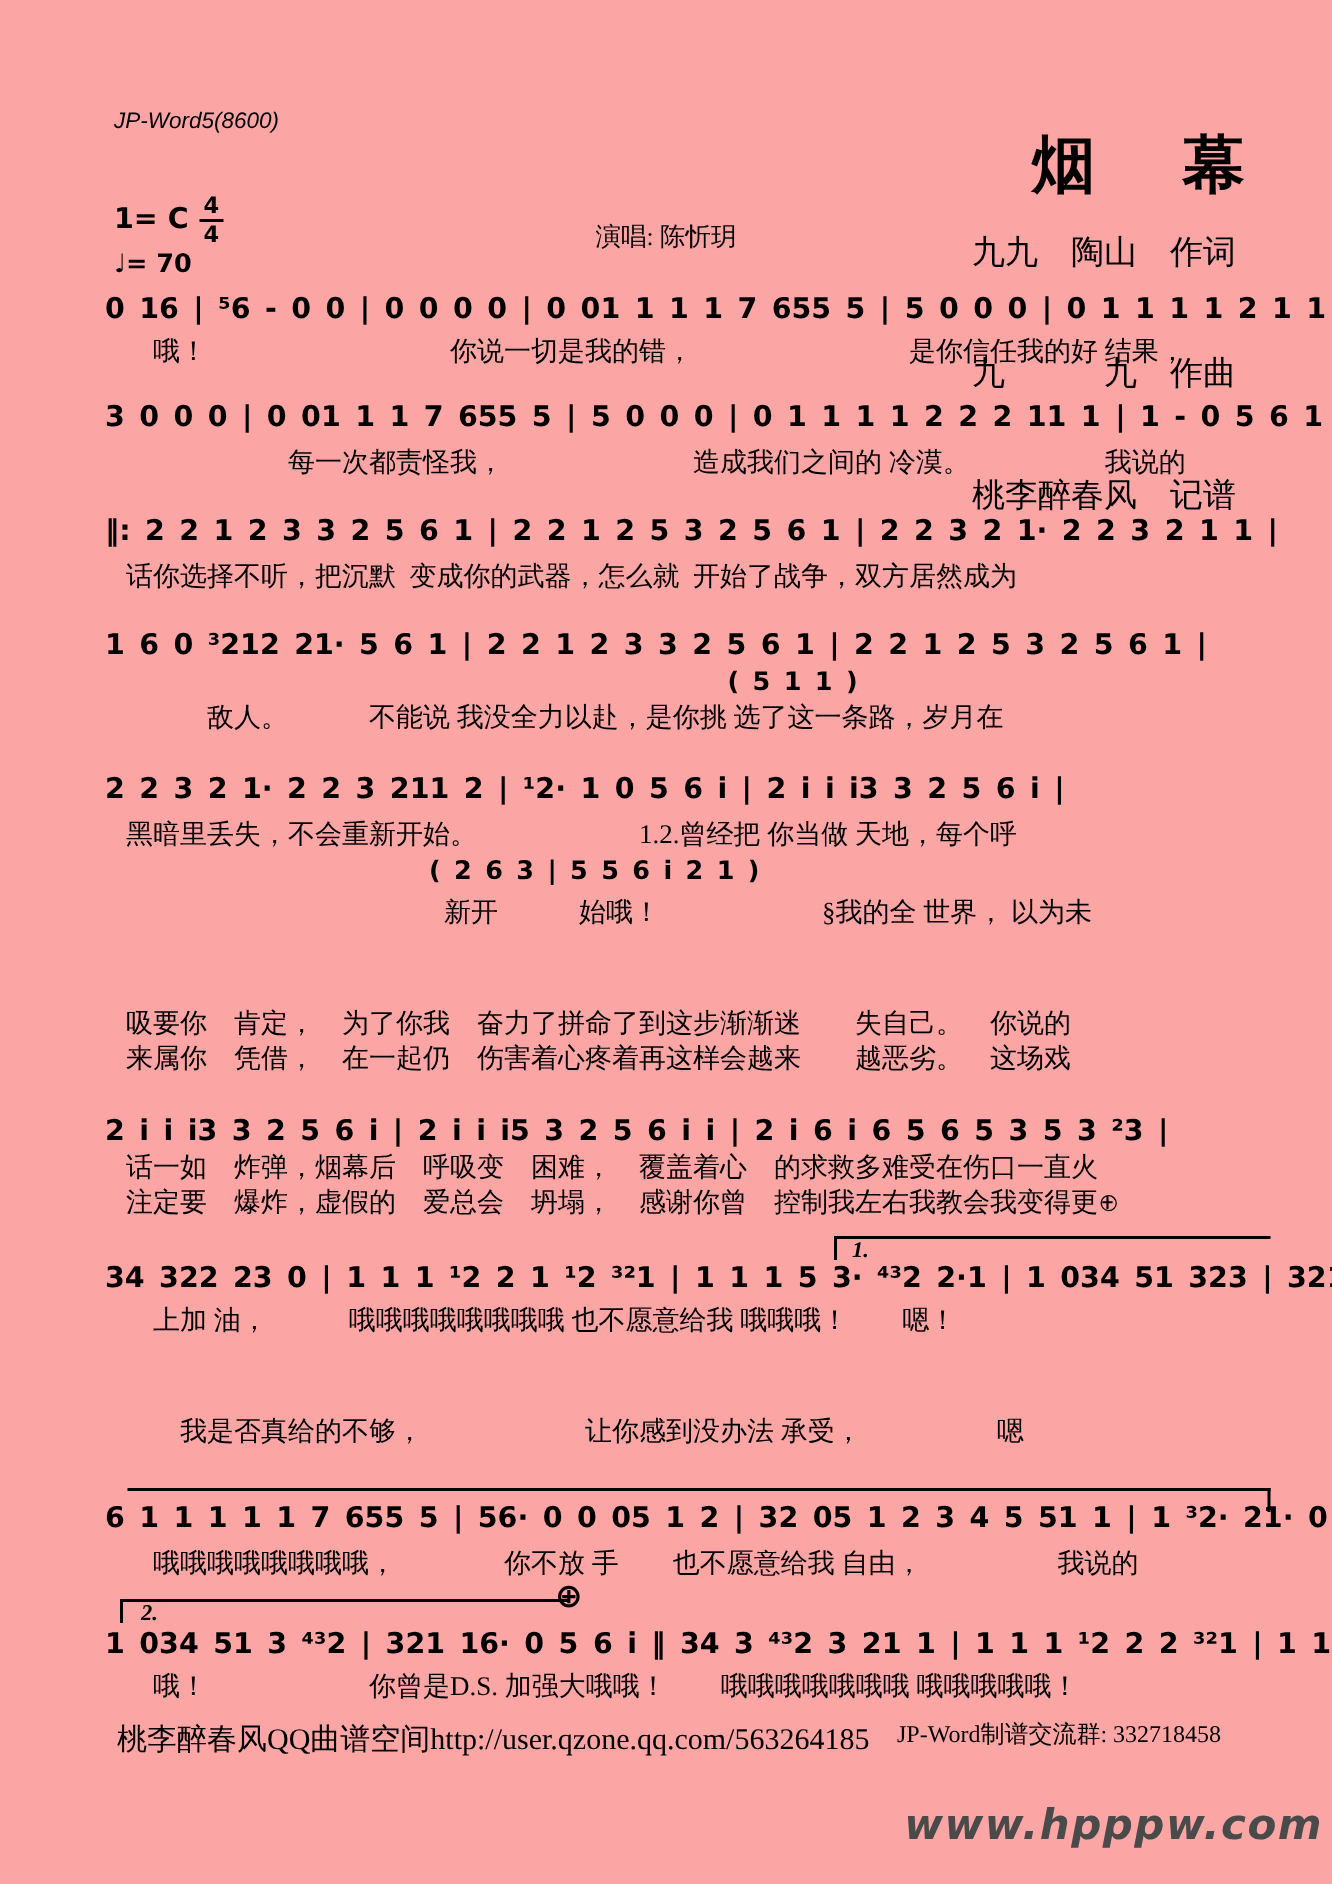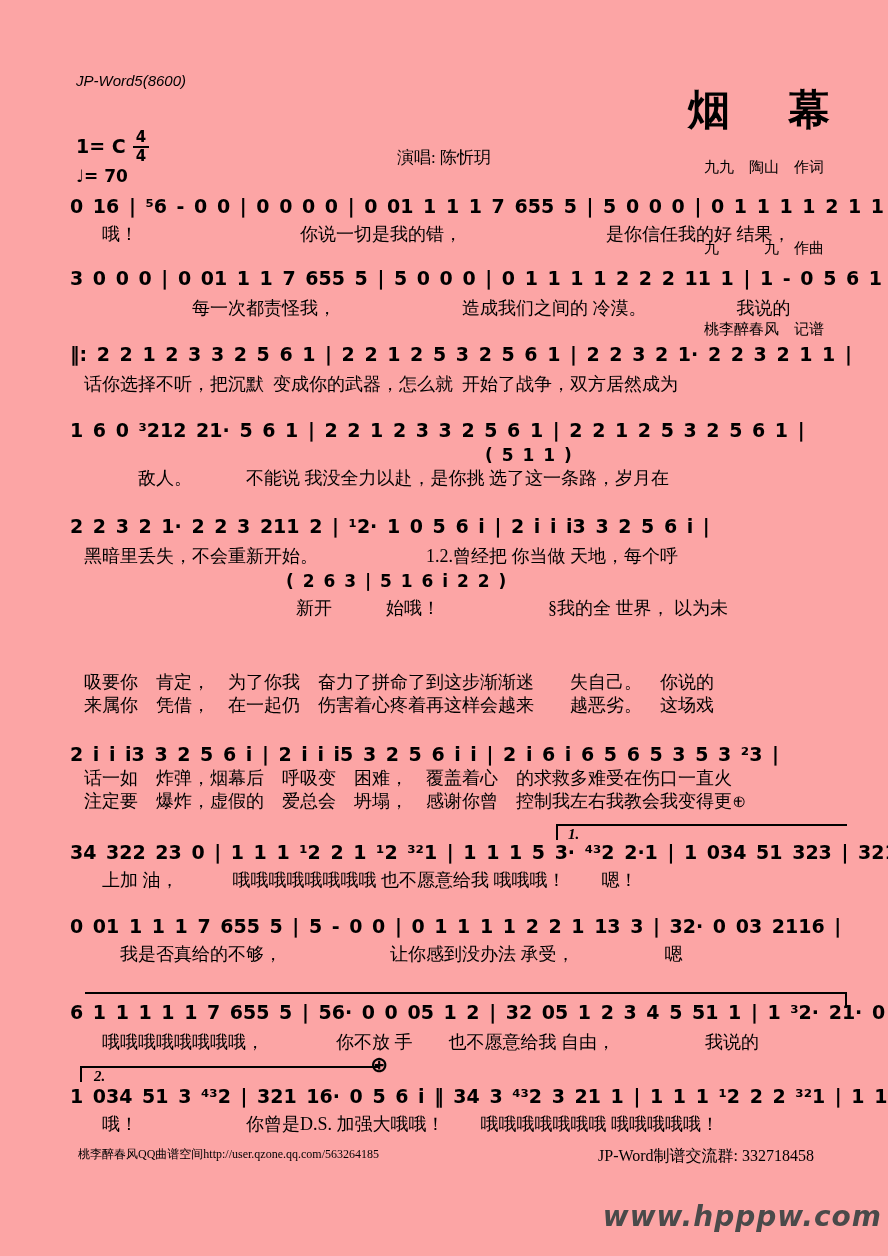--- a/index.html
+++ b/index.html
@@ -5,41 +5,41 @@
   html,body{margin:0;padding:0;background:#e8e8e8;}
   .page{position:relative;width:888px;height:1256px;background:#fca5a5;color:#000;
         font-family:"DejaVu Sans",sans-serif;overflow:hidden;margin:0 auto;}
   .generator{position:absolute;left:76px;top:72px;font-style:italic;font-size:15px;
              font-family:"Liberation Sans",sans-serif;}
   .title{position:absolute;left:0;right:0;top:82px;text-align:right;font-size:42px;
          font-weight:bold;letter-spacing:58px;padding-left:58px;
          font-family:"Liberation Serif",serif;}
   .singer{position:absolute;left:0;right:0;top:146px;text-align:center;font-size:17px;
           font-family:"Liberation Serif",serif;}
-  .credits{position:absolute;right:64px;top:100px;font-size:15px;line-height:27px;
+  .credits{position:absolute;right:64px;top:100px;font-size:22px;line-height:27px;
            text-align:left;white-space:pre;font-family:"Liberation Serif",serif;}
   .keyline{position:absolute;left:76px;top:130px;font-size:19px;font-weight:bold;
            font-family:"DejaVu Sans",sans-serif;}
   .meter{display:inline-block;vertical-align:middle;margin-left:7px;text-align:center;
          line-height:1;font-size:15px;}
   .meter .num{display:block;border-bottom:2px solid #000;padding:0 3px 1px;}
   .meter .den{display:block;padding-top:1px;}
   .tempo{position:absolute;left:76px;top:166px;font-size:17px;font-weight:bold;}
   .notes{position:absolute;left:70px;font-weight:bold;font-size:19px;word-spacing:3px;
          white-space:pre;font-family:"DejaVu Sans",sans-serif;line-height:1.1;}
   .inset{font-size:17px;}
   .lyrics{position:absolute;left:84px;font-size:18px;white-space:pre;
           font-family:"Liberation Serif",serif;line-height:1.15;}
   .volta{position:absolute;height:14px;border-top:2px solid #000;}
   .tick-left{border-left:2px solid #000;}
   .tick-right{border-right:2px solid #000;}
   .volta-label{position:absolute;font-style:italic;font-weight:bold;font-size:15px;
                font-family:"Liberation Serif",serif;}
   .coda{position:absolute;font-size:22px;font-weight:bold;line-height:1;}
-  .footer-left{position:absolute;left:78px;top:1146px;font-size:12px;
+  .footer-left{position:absolute;left:78px;top:1146px;font-size:20px;
                font-family:"Liberation Serif",serif;}
   .footer-right{position:absolute;left:598px;top:1146px;font-size:16px;
                 font-family:"Liberation Serif",serif;}
   .watermark{position:absolute;right:6px;top:1200px;font-size:28px;font-weight:bold;
              font-style:italic;color:#4a4a4a;letter-spacing:1px;
              font-family:"DejaVu Sans",sans-serif;}
 </style>
 </head>
 <body>
 
@@ -70,36 +70,35 @@
 
   <div class="notes" style="top:344px">‖: 2 2 1 2 3 3 2 5 6 1 | 2 2 1 2 5 3 2 5 6 1 | 2 2 3 2 1· 2 2 3 2 1 1 |</div>
   <div class="lyrics" style="top:374px">话你选择不听，把沉默  变成你的武器，怎么就  开始了战争，双方居然成为</div>
 
   <div class="notes" style="top:420px">1 6 0 ³212 21· 5 6 1 | 2 2 1 2 3 3 2 5 6 1 | 2 2 1 2 5 3 2 5 6 1 |</div>
   <div class="notes inset" style="left:485px;top:446px">( 5 1 1 )</div>
   <div class="lyrics" style="top:468px">　　　敌人。　　　不能说 我没全力以赴，是你挑 选了这一条路，岁月在</div>
 
   <div class="notes" style="top:516px">2 2 3 2 1· 2 2 3 211 2 | ¹2· 1 0 5 6 i | 2 i i i3 3 2 5 6 i |</div>
   <div class="lyrics" style="top:546px">黑暗里丢失，不会重新开始。　　　　　　1.2.曾经把 你当做 天地，每个呼</div>
-  <div class="notes inset" style="left:286px;top:572px">( 2 6 3 | 5 1 6 i 2 2 )</div>
+  <div class="notes inset" style="left:286px;top:572px">( 2 6 3 | 5 5 6 i 2 1 )</div>
   <div class="lyrics" style="left:296px;top:598px">新开　　　始哦！　　　　　　§我的全 世界， 以为未</div>
 
   <div class="lyrics" style="top:672px">吸要你　肯定，　为了你我　奋力了拼命了到这步渐渐迷　　失自己。　你说的</div>
   <div class="lyrics" style="top:695px">来属你　凭借，　在一起仍　伤害着心疼着再这样会越来　　越恶劣。　这场戏</div>
 
   <div class="notes" style="top:744px">2 i i i3 3 2 5 6 i | 2 i i i5 3 2 5 6 i i | 2 i 6 i 6 5 6 5 3 5 3 ²3 |</div>
   <div class="lyrics" style="top:768px">话一如　炸弹，烟幕后　呼吸变　困难，　覆盖着心　的求救多难受在伤口一直火</div>
   <div class="lyrics" style="top:791px">注定要　爆炸，虚假的　爱总会　坍塌，　感谢你曾　控制我左右我教会我变得更⊕</div>
 
   <div class="volta tick-left" style="left:556px;top:824px;width:289px"></div>
   <span class="volta-label" style="left:568px;top:826px">1.</span>
   <div class="notes" style="top:842px">34 322 23 0 | 1 1 1 ¹2 2 1 ¹2 ³²1 | 1 1 1 5 3· ⁴³2 2·1 | 1 034 51 323 | 321 0 0 0 |</div>
   <div class="lyrics" style="top:870px">　上加 油，　　　哦哦哦哦哦哦哦哦 也不愿意给我 哦哦哦！　　嗯！</div>
 
-  <div class="notes" style="top:916px">0 01 1 1 1 7 655 5 | 5 - 0 0 | 0 1 1 1 1 2 2 1 13 3 | 32· 0 03 2116 |</div>
   <div class="lyrics" style="top:944px">　　我是否真给的不够，　　　　　　让你感到没办法 承受，　　　　　嗯</div>
 
   <div class="volta tick-right" style="left:85px;top:992px;width:760px"></div>
   <div class="notes" style="top:1002px">6 1 1 1 1 1 7 655 5 | 56· 0 0 05 1 2 | 32 05 1 2 3 4 5 51 1 | 1 ³2· 21· 0 5 6 1 :‖</div>
   <div class="lyrics" style="top:1032px">　哦哦哦哦哦哦哦哦，　　　　你不放 手　　也不愿意给我 自由，　　　　　我说的</div>
 
   <div class="volta tick-left" style="left:80px;top:1066px;width:298px"></div>
   <span class="volta-label" style="left:94px;top:1068px">2.</span>
   <span class="coda" style="left:370px;top:1054px">⊕</span>
   <div class="notes" style="top:1086px">1 034 51 3 ⁴³2 | 321 16· 0 5 6 i ‖ 34 3 ⁴³2 3 21 1 | 1 1 1 ¹2 2 2 ³²1 | 1 1 1 2 1 - ‖</div>

